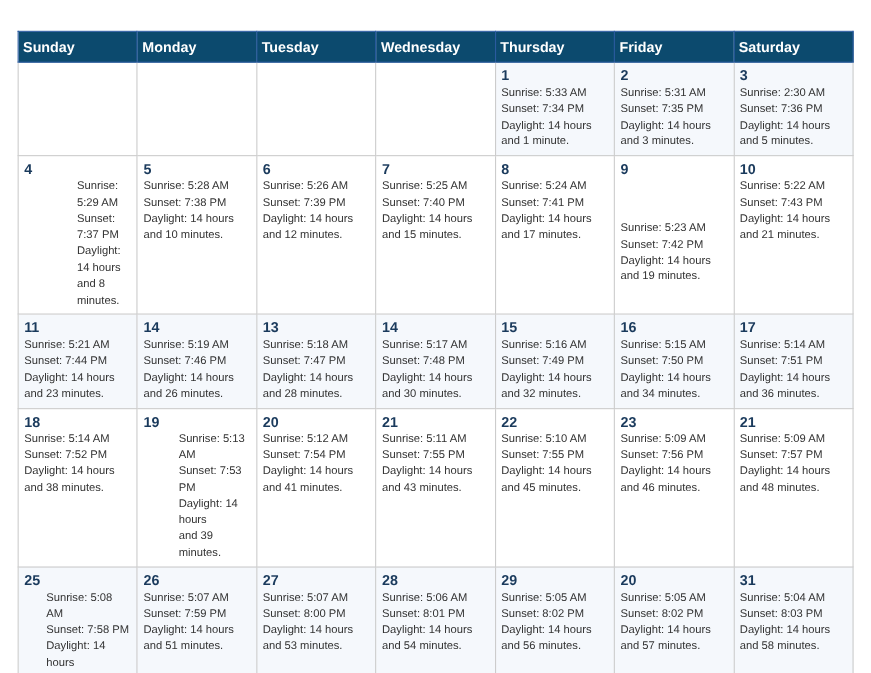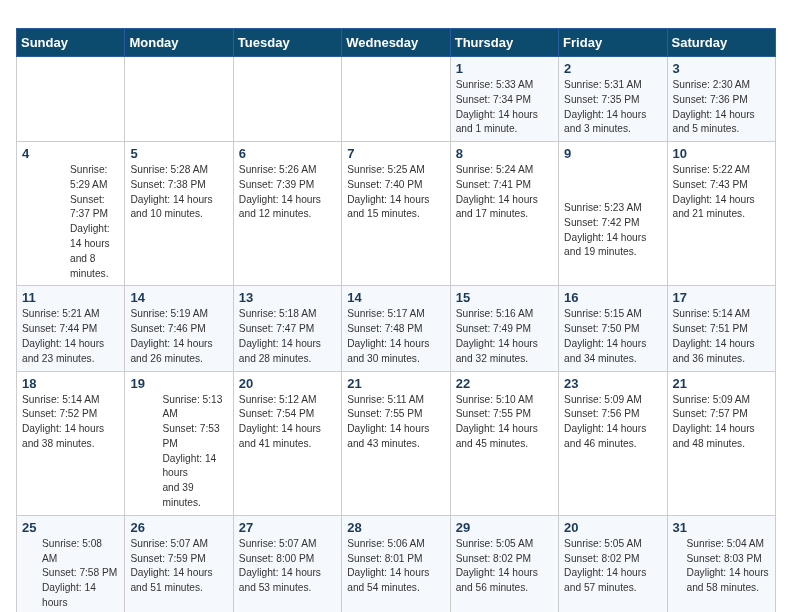--- a/index.html
+++ b/index.html
@@ -333,20 +333,20 @@
         </td>
         <td>
           <span class="day-number">20</span>
           <div class="day-info" style="white-space: pre-line;">Sunrise: 5:05 AM
 Sunset: 8:02 PM
 Daylight: 14 hours
 and 57 minutes.</div>
         </td>
         <td>
           <span class="day-number">31</span>
-          <div class="day-info" style="white-space: pre-line; margin-left: 14px;">Sunrise: 5:04 AM
+          <div class="day-info" style="white-space: pre-line;">Sunrise: 5:04 AM
 Sunset: 8:03 PM
 Daylight: 14 hours
 and 58 minutes.</div>
         </td>
       </tr>
     </tbody>
 </table>
 
 </body></html>

